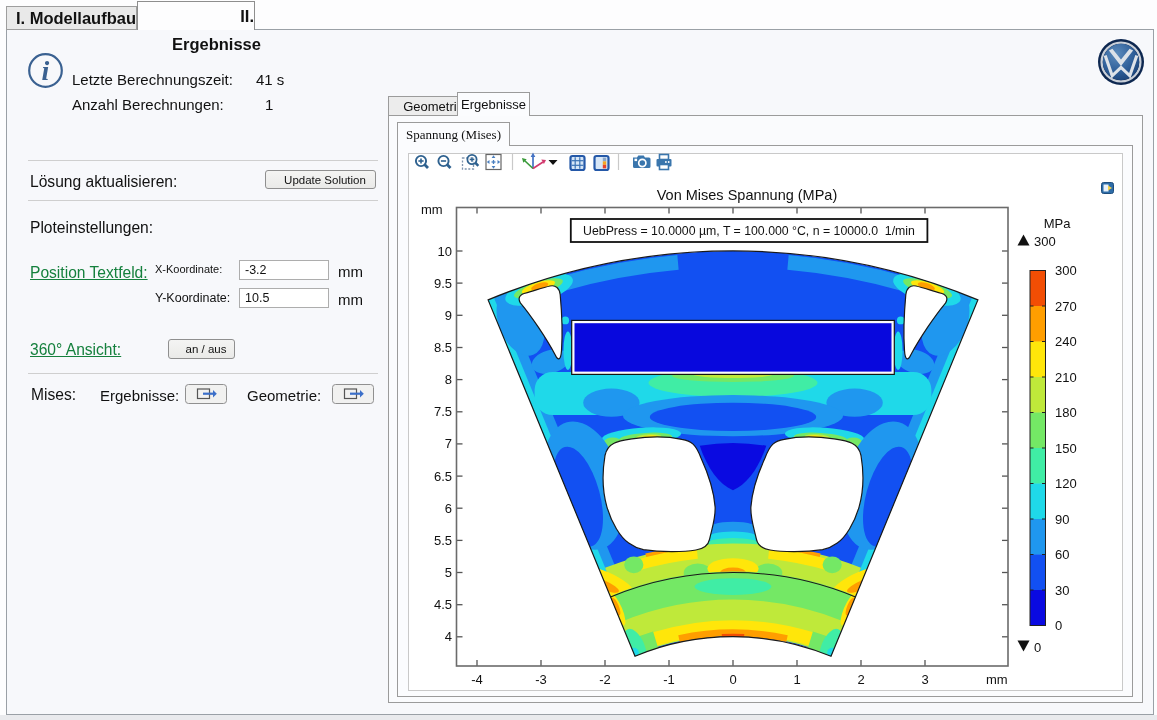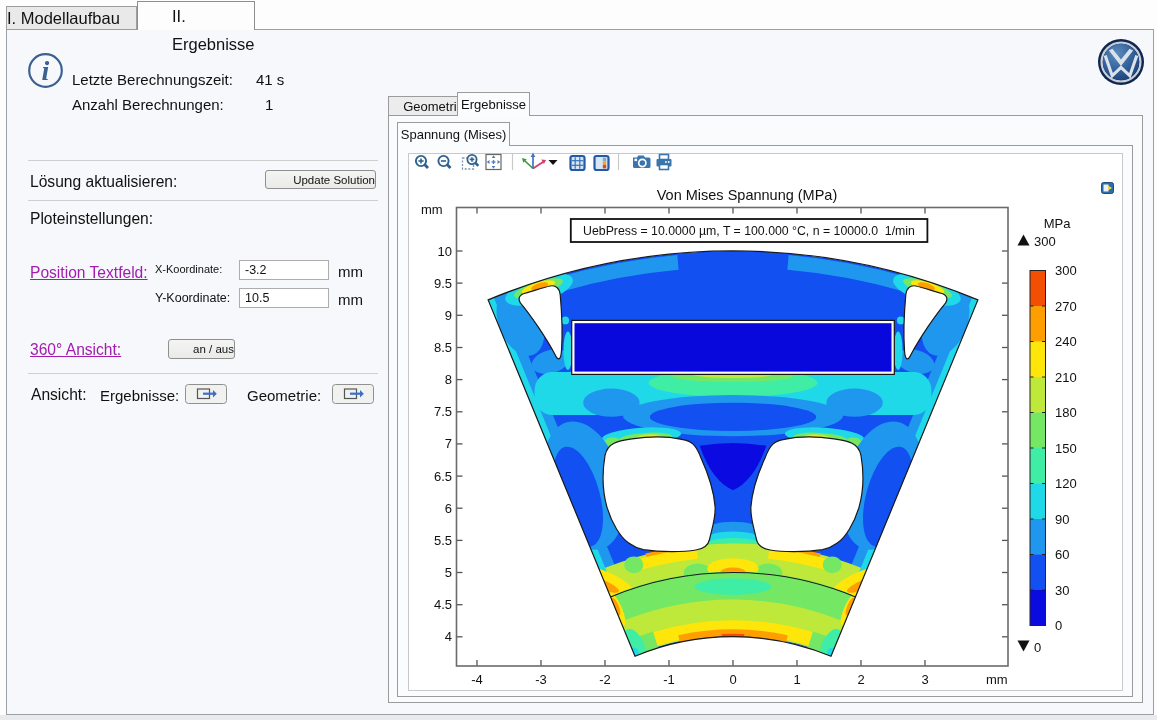--- a/index.html
+++ b/index.html
@@ -1,30 +1,30 @@
 <!DOCTYPE html>
 <html><head><meta charset="utf-8">
 <style>
 * { margin:0; padding:0; box-sizing:border-box; }
 html,body { width:1157px; height:720px; background:#fdfdfe; font-family:"Liberation Sans", sans-serif; overflow:hidden; }
 #content { position:absolute; left:6px; top:29px; width:1148px; height:686px; background:#f7f8fb; border:1px solid #9aa0a6; }
-.maintab { position:absolute; font-weight:normal; font-size:16.5px; color:#111; text-align:left; }
+.maintab { position:absolute; font-weight:bold; font-size:16.5px; color:#111; text-align:right; }
 #tab1 { left:6px; top:6px; width:131px; height:24px; background:#e9e9e9; border:1px solid #9e9e9e; line-height:22px; }
 #tab2 { left:137px; top:1px; width:118px; height:29px; background:#fdfdfe; border:1px solid #8e8e8e; border-bottom:none; line-height:28px; z-index:5;padding-left:34px; }
 .t13 { position:absolute; font-size:15px; color:#111; white-space:nowrap; }
 .t15b { position:absolute; font-size:15.6px; font-weight:normal; color:#111; white-space:nowrap; }
-.t15u { position:absolute; font-size:15.6px; color:#a21caf; text-decoration:underline; white-space:nowrap; }
+.t15u { position:absolute; font-size:15.6px; color:#15803d; text-decoration:underline; white-space:nowrap; }
 .sep { position:absolute; left:28px; width:350px; height:1px; background:#cfcfcf; }
-.btn { position:absolute; background:linear-gradient(#f4f4f3,#eaeae8); border:1px solid #8f8f8f; border-radius:3px; font-size:11.5px; color:#111; text-align:right;padding-left:9px; }
+.btn { position:absolute; background:linear-gradient(#f4f4f3,#eaeae8); border:1px solid #8f8f8f; border-radius:3px; font-size:11.5px; color:#111; text-align:center;padding-left:9px; }
 .inp { position:absolute; width:90px; height:20px; background:#fff; border:1px solid #adadad; font-size:12.5px; color:#111; padding-left:5px; line-height:18px; }
 .subtab { position:absolute; font-size:13px; color:#111; text-align:center; }
 #gtab { left:388px; top:96px; width:91px; height:20px; background:#ececec; border:1px solid #9b9b9b; line-height:19px; }
 #etab { left:457px; top:92px; width:73px; height:24px; background:#fbfcfe; border:1px solid #9b9b9b; border-bottom:none; line-height:23px; z-index:5;text-align:center; }
 #outerbox { position:absolute; left:388px; top:115px; width:755px; height:588px; border:1px solid #9b9b9b; background:#fafbfd; }
-#stab { left:397px; top:122px; width:113px; height:24px; background:#fbfcfe; border:1px solid #9b9b9b; border-bottom:none; line-height:23px; z-index:5; }
+#stab { left:397px; top:122px; width:113px; height:24px; background:#fbfcfe; border:1px solid #9b9b9b; border-bottom:none; line-height:23px; z-index:5;font-family:Liberation Serif, serif; }
 #innerbox { position:absolute; left:397px; top:145px; width:736px; height:552px; border:1px solid #9b9b9b; background:#fbfcfe; }
 #gfx { position:absolute; left:408px; top:153px; width:715px; height:538px; border:1px solid #c9c9c9; background:#ffffff; }
 #botstrip { position:absolute; left:0; top:715px; width:1157px; height:5px; background:#e9eaed; }
 </style></head>
 <body>
 <div id="content"></div>
 <div id="tab1" class="maintab">I. Modellaufbau</div>
 <div id="tab2" class="maintab">II. Ergebnisse</div>
 
 <svg style="position:absolute;left:27px;top:52px" width="37" height="37">
@@ -32,32 +32,32 @@
     <text x="18.5" y="28" font-family="Liberation Serif, serif" font-style="italic" font-weight="bold" font-size="28" text-anchor="middle" fill="#3a6191">i</text>
   </svg>
 <div class="t13" style="left:72px;top:71px">Letzte Berechnungszeit:</div>
 <div class="t13" style="left:256px;top:71px">41 s</div>
 <div class="t13" style="left:72px;top:96px">Anzahl Berechnungen:</div>
 <div class="t13" style="left:265px;top:96px">1</div>
 <div class="sep" style="top:160px"></div>
 <div class="t15b" style="left:30px;top:173px">Lösung aktualisieren:</div>
 <div class="btn" style="left:265px;top:170px;width:111px;height:19px;line-height:18px">Update Solution</div>
 <div class="sep" style="top:200px"></div>
-<div class="t15b" style="left:30px;top:210px">Ploteinstellungen:</div>
+<div class="t15b" style="left:30px;top:219px">Ploteinstellungen:</div>
 <div class="t15u" style="left:30px;top:264px">Position Textfeld:</div>
 <div class="t13" style="left:155px;top:263px;font-size:11px">X-Koordinate:</div>
 <input class="inp" style="left: 239px; top: 260px;" value="-3.2">
 <div class="t13" style="left:338px;top:263px">mm</div>
 <div class="t13" style="left:155px;top:291px;font-size:12.5px">Y-Koordinate:</div>
 <input class="inp" style="left: 239px; top: 288px;" value="10.5">
 <div class="t13" style="left:338px;top:291px">mm</div>
 <div class="t15u" style="left:30px;top:341px">360° Ansicht:</div>
 <div class="btn" style="left:168px;top:339px;width:67px;height:20px;line-height:19px">an / aus</div>
 <div class="sep" style="top:373px"></div>
-<div class="t15b" style="left:31px;top:386px">Ansicht:</div>
+<div class="t15b" style="left:31px;top:386px">Mises:</div>
 <div class="t13" style="left:100px;top:387px">Ergebnisse:</div>
 <svg style="position:absolute;left:185px;top:384px" width="42" height="20">
     <rect x="0.5" y="0.5" width="41" height="19" rx="3" fill="#f1f1f0" stroke="#909090"></rect>
     <rect x="12.5" y="5" width="12" height="9.5" fill="none" stroke="#555" stroke-width="1.2"></rect>
     <line x1="18" y1="9.7" x2="28" y2="9.7" stroke="#3b6fc9" stroke-width="2.2"></line>
     <polygon points="28,5.9 28,13.5 31.8,9.7" fill="#3b6fc9"></polygon>
   </svg>
 <div class="t13" style="left:247px;top:387px">Geometrie:</div>
 <svg style="position:absolute;left:332px;top:384px" width="42" height="20">
     <rect x="0.5" y="0.5" width="41" height="19" rx="3" fill="#f1f1f0" stroke="#909090"></rect>

